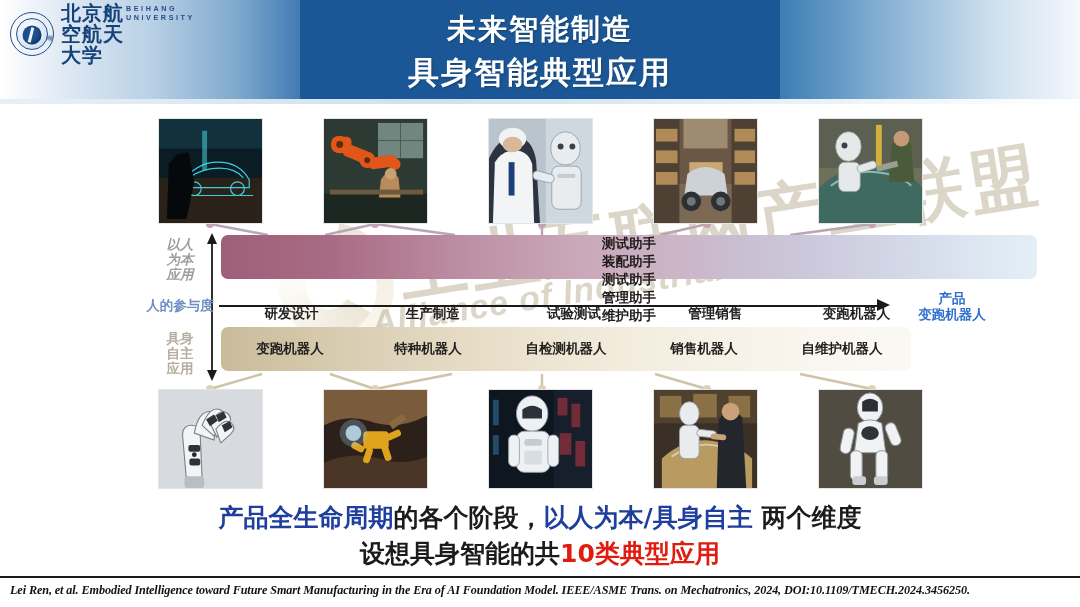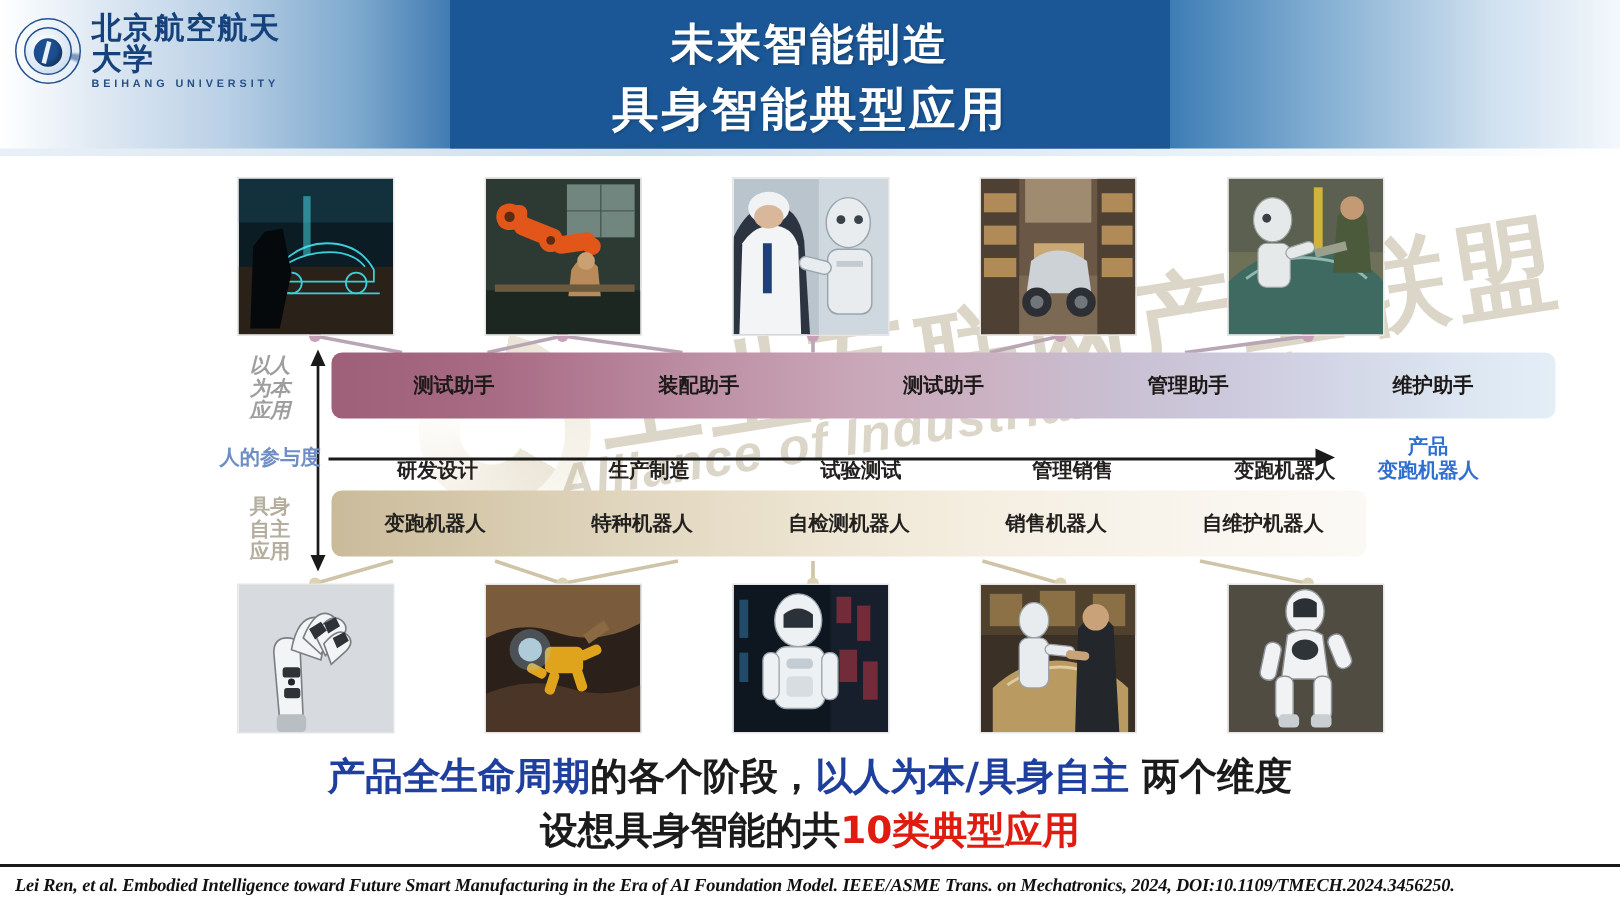--- a/index.html
+++ b/index.html
@@ -44,21 +44,21 @@
   .logo-seal .ring-o { position:absolute; inset:0; border:1.4px solid #23508e; border-radius:50%; }
   .logo-seal .ring-i { position:absolute; inset:6px; border:1.2px solid #23508e; border-radius:50%;
       background:radial-gradient(circle at 40% 35%, #ffffff 0%, #dce8f4 60%, #b9cde4 100%); }
   .logo-seal .core { position:absolute; left:50%; top:52%; transform:translate(-50%,-50%);
       width:19px; height:19px; border-radius:50%; background:#1d4f90;
       box-shadow:inset -2px -2px 3px rgba(0,0,0,.3); }
   .logo-seal .core:after { content:""; position:absolute; left:7px; top:2px; width:3px; height:15px;
       background:#e9f1f9; transform:rotate(14deg); }
   .logo-seal .arcs { position:absolute; inset:1px; border-radius:50%;
       background:conic-gradient(from 200deg, transparent 0 70%, rgba(35,80,142,.55) 72% 74%, transparent 76%); }
-  .logo-text { display:flex; flex-direction:column; justify-content:center; }
+  .logo-text { display:flex; flex-direction:row; justify-content:center; }
   .logo-cn { font-size:20px; font-weight:bold; color:#16427c; letter-spacing:1px;
       font-family:"DejaVu Sans",sans-serif; line-height:1.05; }
   .logo-en { font-size:7.2px; color:#274f86; letter-spacing:2.6px; margin-top:1px; font-weight:bold; }
 
   
   .stage { position:absolute; left:0; top:104px; width:1080px; height:468px; background:#fff; }
 
   
   .wm { position:absolute; left:0; top:0; width:1080px; height:468px; pointer-events:none; overflow:hidden; }
   .wm-logo { position:absolute; left:262px; top:118px; width:132px; height:132px; opacity:.30; }
@@ -103,20 +103,21 @@
      font-weight:bold; font-size:13.5px; line-height:1.12; }
   .lab-top { left:-46px; top:2px; color:#9e9e9e;font-style:italic; }
   .lab-bot { left:-46px; top:96px; color:#b5ae9e; }
   .lab-mid { left:-64px; top:63px; width:78px; color:#6f8fc4; font-size:13.5px; }
 
   .band { position:absolute; left:16px; display:flex; align-items:center; }
   .band-top {
     top:0px; width:816px; height:44px; border-radius:7px;
     background:linear-gradient(to right,#9e5f78 0%,#a96c85 14%,#bd8fa4 30%,#c9a7b8 43%,
         #cbb3c4 54%,#c9bfd2 64%,#cdcadd 74%,#d4d9e8 84%,#dde7f2 93%,#e4eef7 100%);
+    flex-direction:column;
   }
   .band-mid { top:48px; width:706px; height:40px; background:transparent;align-items:flex-end; }
   .band-bot {
     top:92px; width:690px; height:44px; border-radius:7px;
     background:linear-gradient(to right,#c9bb9a 0%,#d4c7a9 12%,#ddd2b9 24%,#e6dcc6 36%,
         #efe7d5 50%,#f4eee0 62%,#f7f2e8 74%,#f9f6ef 86%,#fbf9f4 100%);
   }
   .cell {
     flex:1 1 0; text-align:center; font-family:"DejaVu Sans",sans-serif;
     font-weight:bold; font-size:13.5px; color:#23211f; white-space:nowrap;

